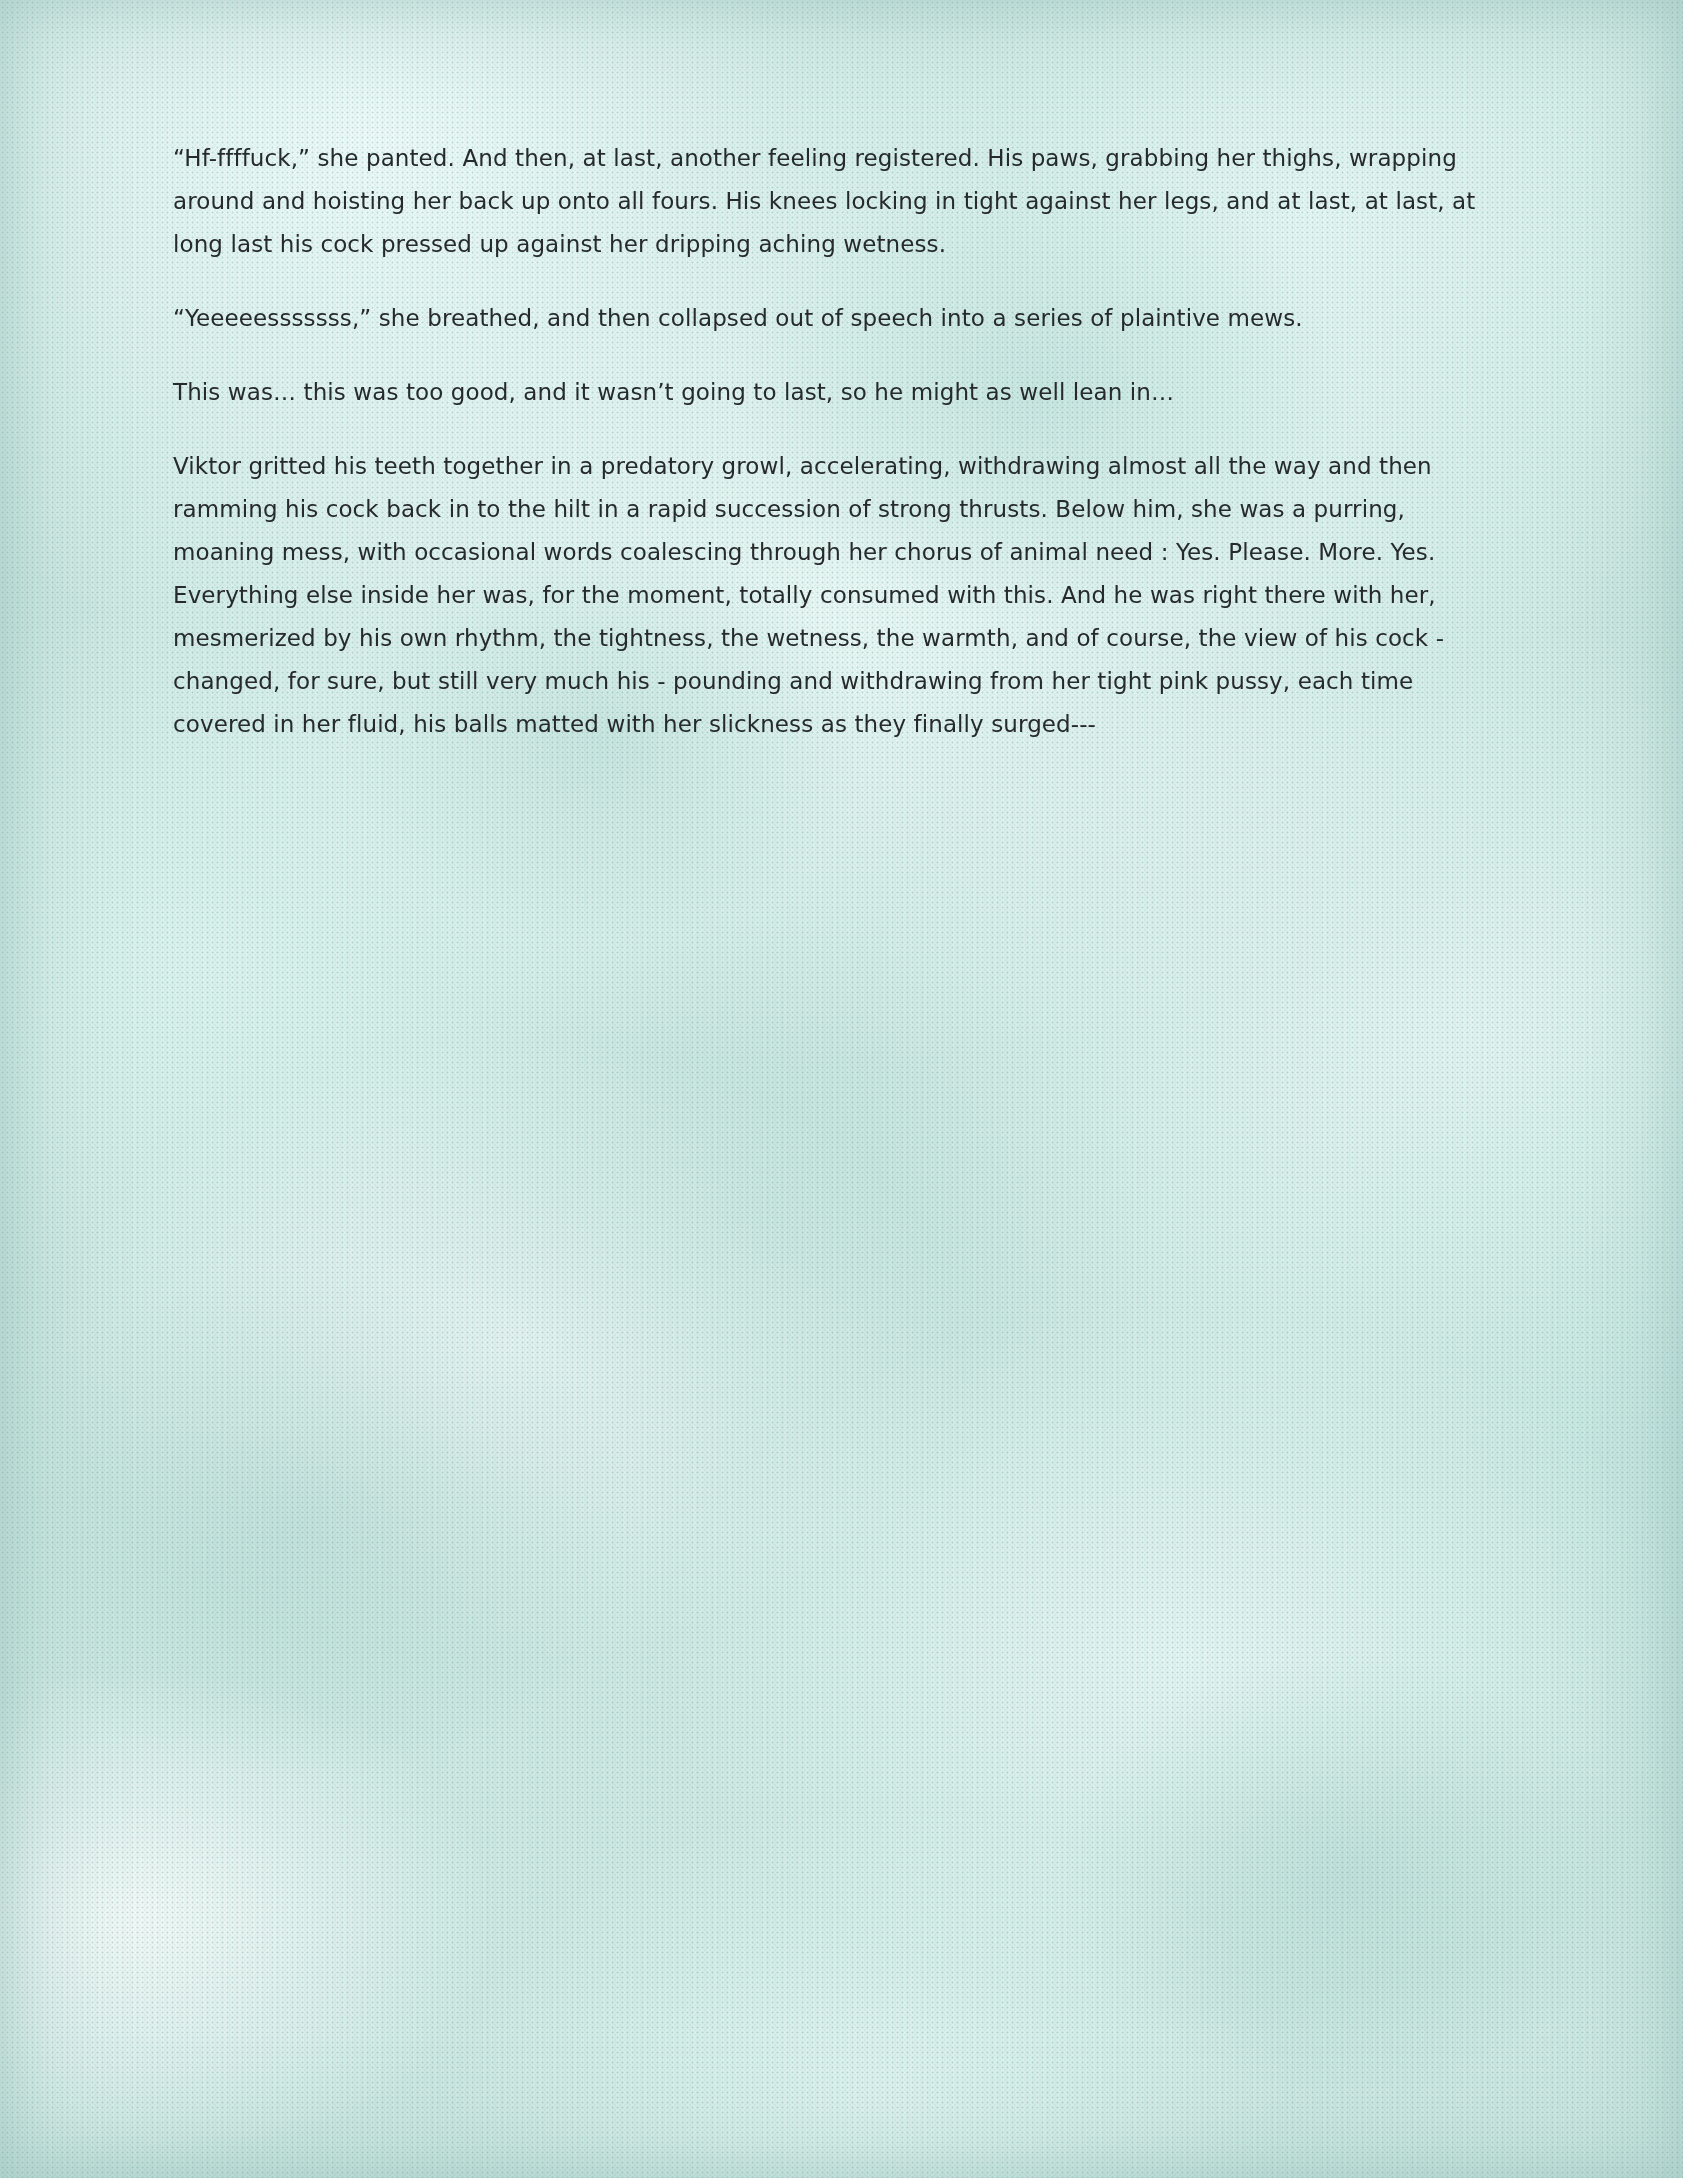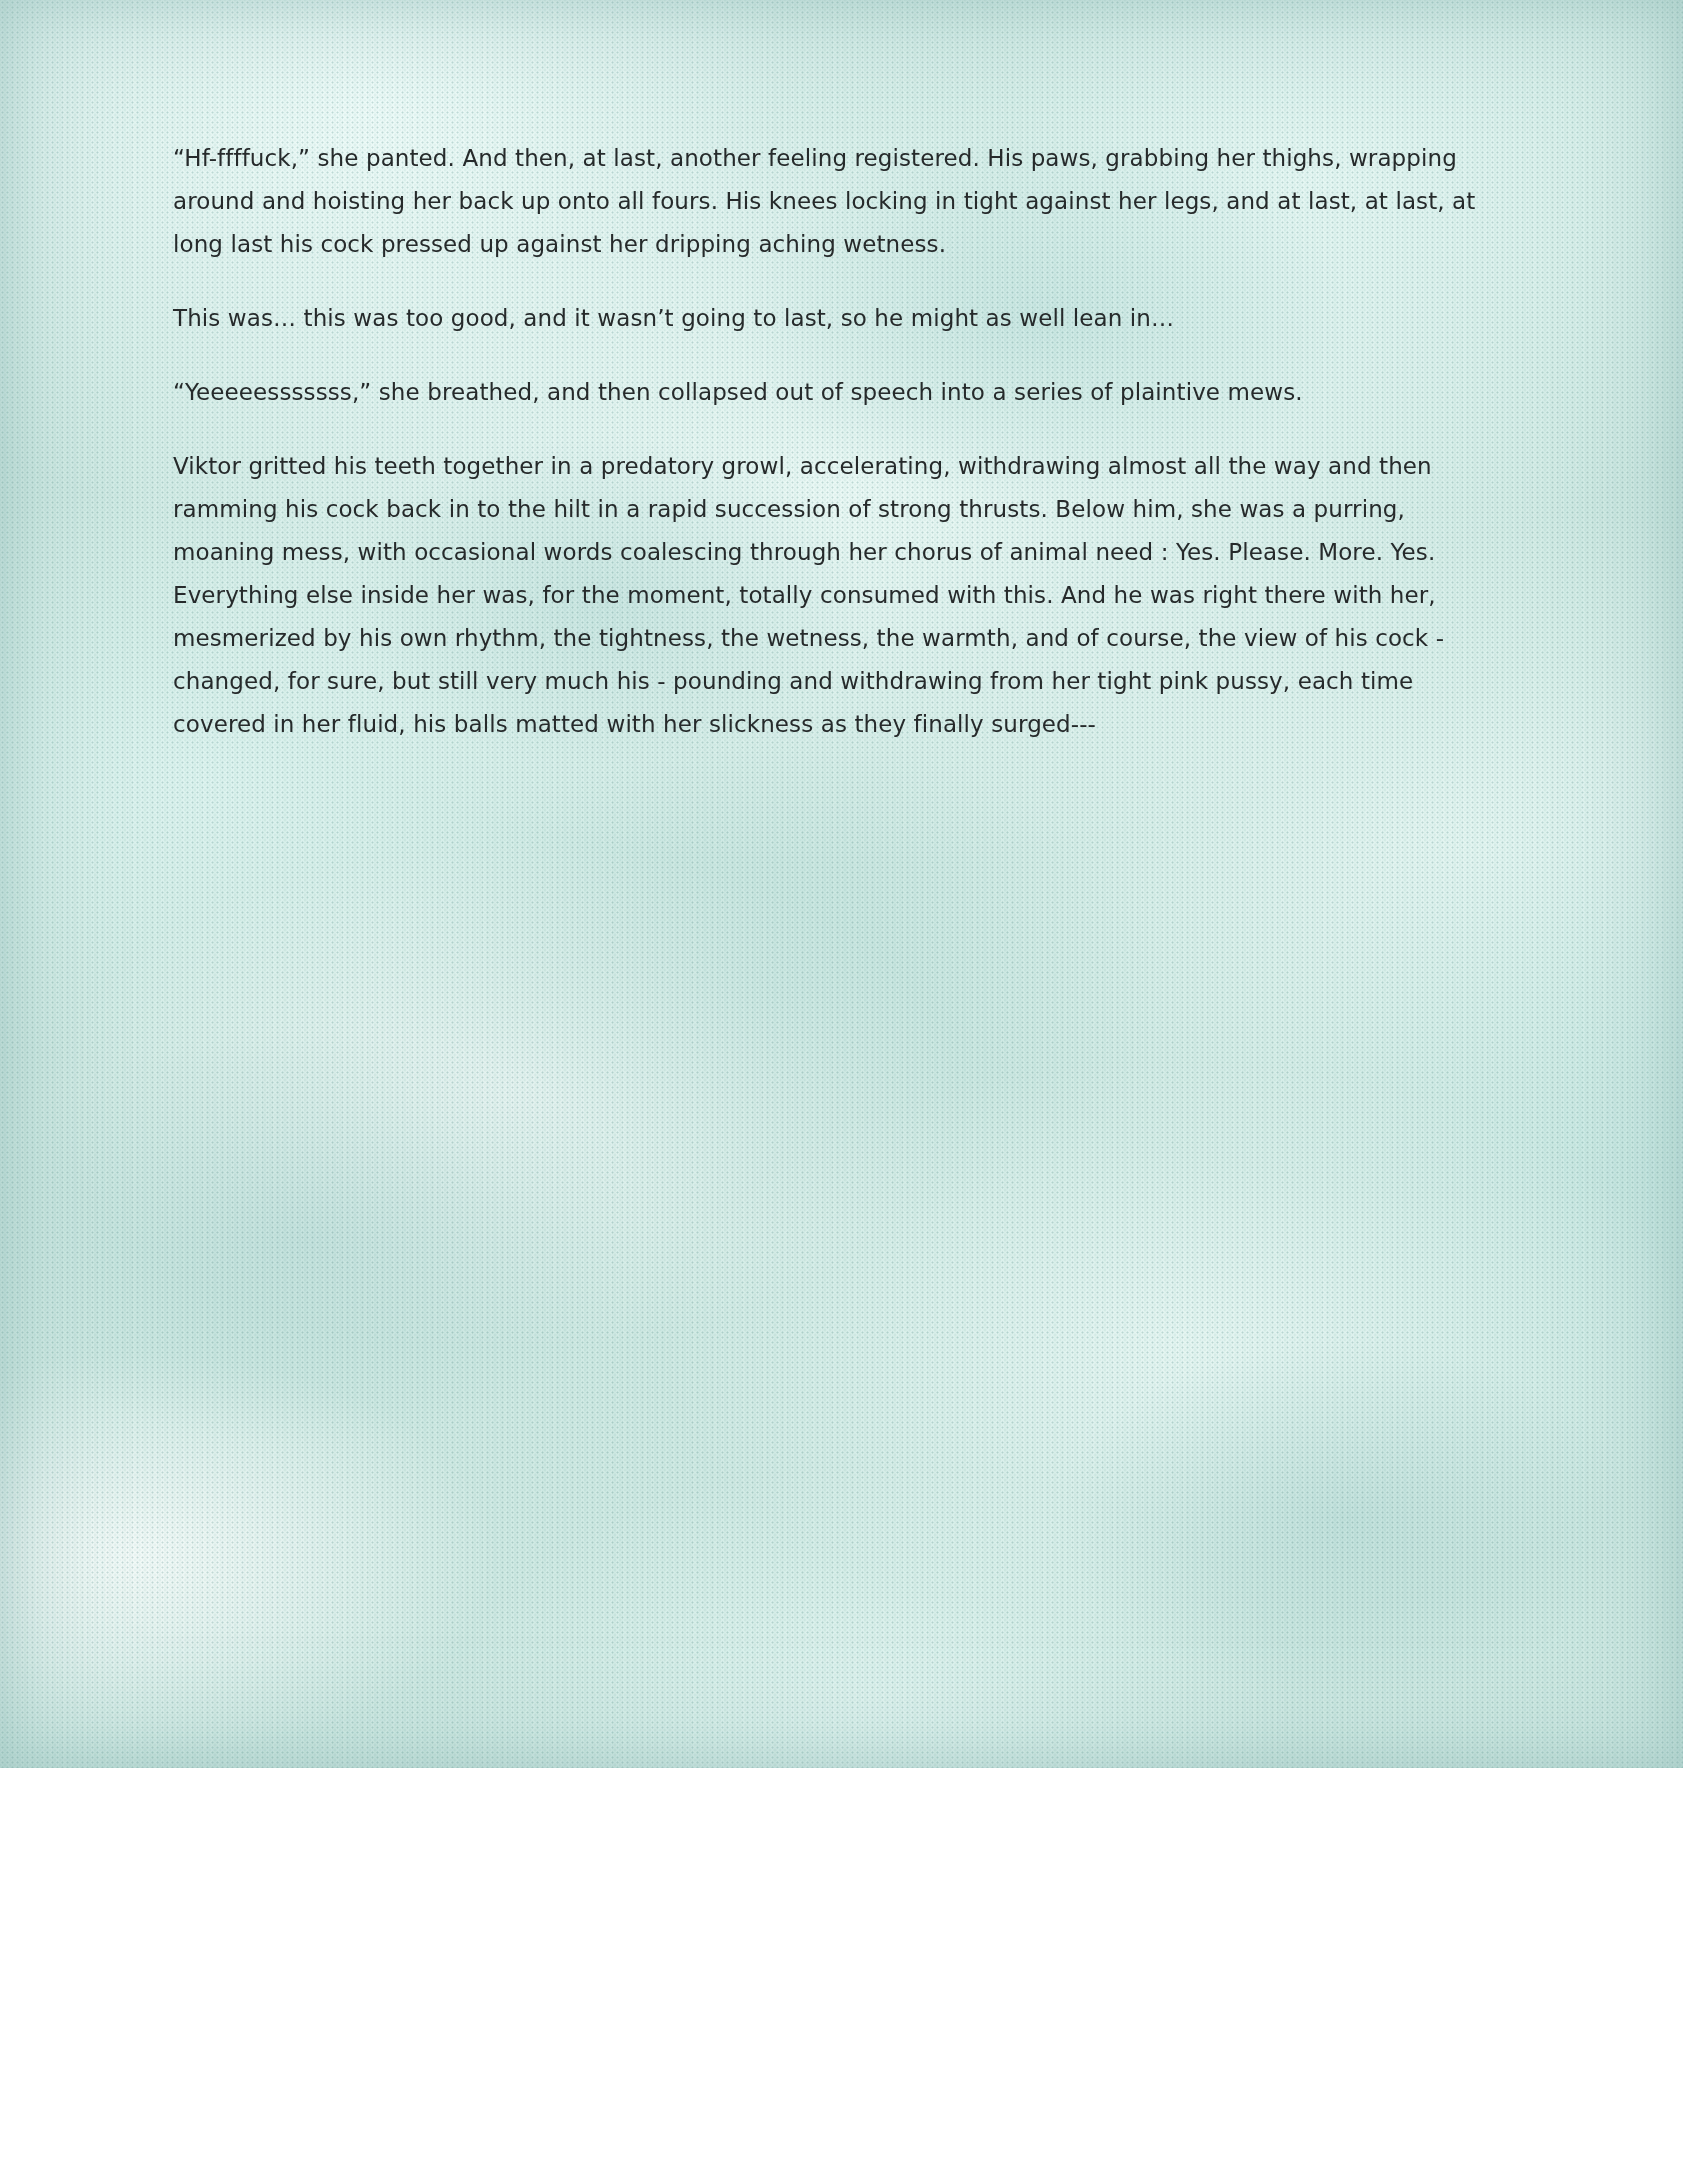--- a/index.html
+++ b/index.html
@@ -9,21 +9,21 @@
   body {
     width: 1683px;
     height: 2178px;
     overflow: hidden;
     font-family: "DejaVu Sans", sans-serif;
   }
 
   .page {
     position: relative;
     width: 1683px;
-    height: 1768px;
+    height: 2178px;
     box-sizing: border-box;
     background-color: #cfe9e3;
     overflow: hidden;
   }
 
   
   .wash {
     position: absolute;
     inset: 0;
     pointer-events: none;
@@ -105,18 +105,18 @@
 <div class="page">
   <div class="wash wash-a"></div>
   <div class="wash wash-b"></div>
   <div class="wash wash-c"></div>
   <div class="wash wash-streaks"></div>
   <div class="wash wash-dots"></div>
   <div class="wash wash-vignette"></div>
 
   <div class="content">
     <p class="para">“Hf-ffffuck,” she panted. And then, at last, another feeling registered. His paws, grabbing her thighs, wrapping around and hoisting her back up onto all fours. His knees locking in tight against her legs, and at last, at last, at long last his cock pressed up against her dripping aching wetness.</p>
+    <p class="para">“Yeeeeesssssss,” she breathed, and then collapsed out of speech into a series of plaintive mews.</p>
     <p class="para">This was… this was too good, and it wasn’t going to last, so he might as well lean in…</p>
-    <p class="para">“Yeeeeesssssss,” she breathed, and then collapsed out of speech into a series of plaintive mews.</p>
     <p class="para">Viktor gritted his teeth together in a predatory growl, accelerating, withdrawing almost all the way and then ramming his cock back in to the hilt in a rapid succession of strong thrusts. Below him, she was a purring, moaning mess, with occasional words coalescing through her chorus of animal need : Yes. Please. More. Yes. Everything else inside her was, for the moment, totally consumed with this. And he was right there with her, mesmerized by his own rhythm, the tightness, the wetness, the warmth, and of course, the view of his cock - changed, for sure, but still very much his - pounding and withdrawing from her tight pink pussy, each time covered in her fluid, his balls matted with her slickness as they finally surged---</p>
   </div>
 </div>
 
 
 </body></html>

